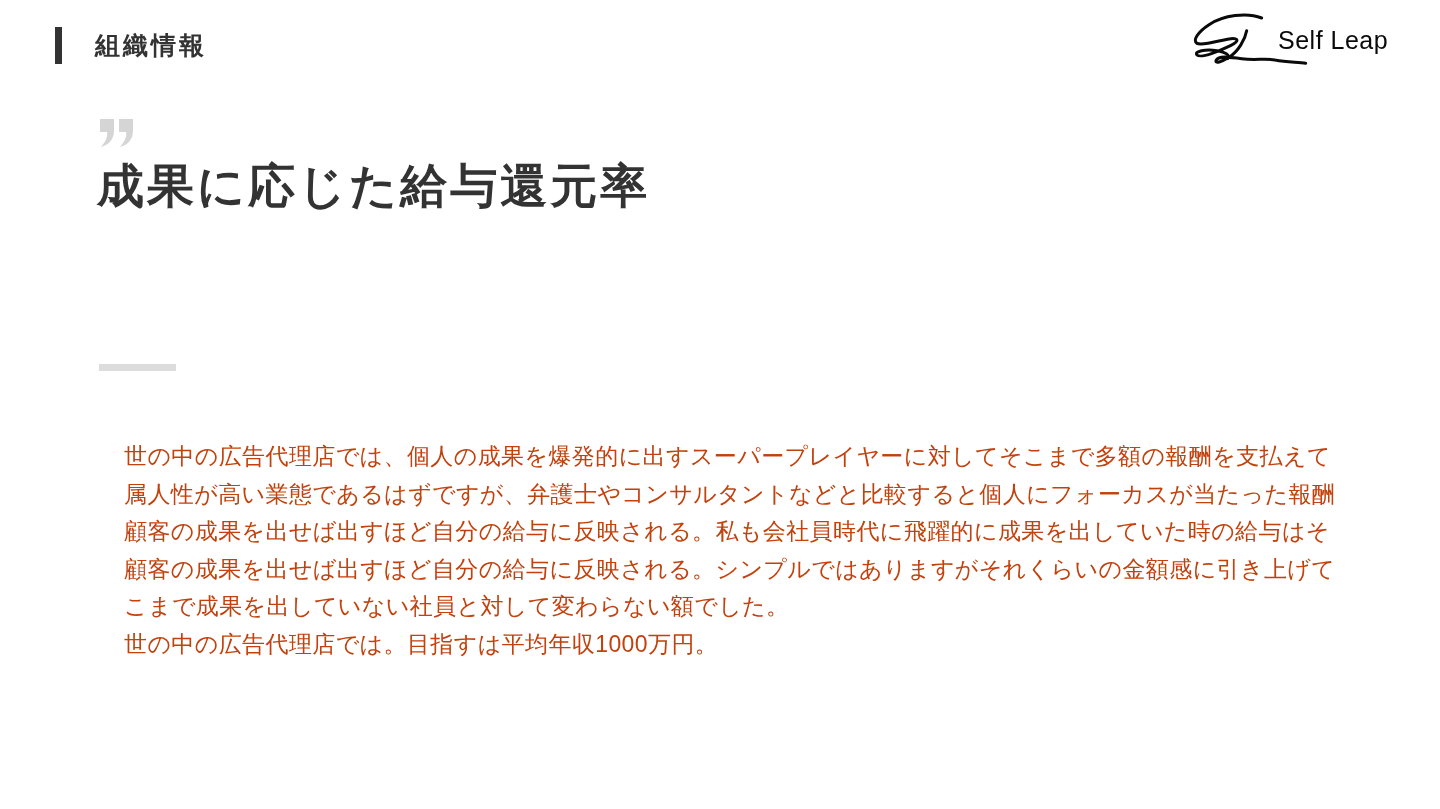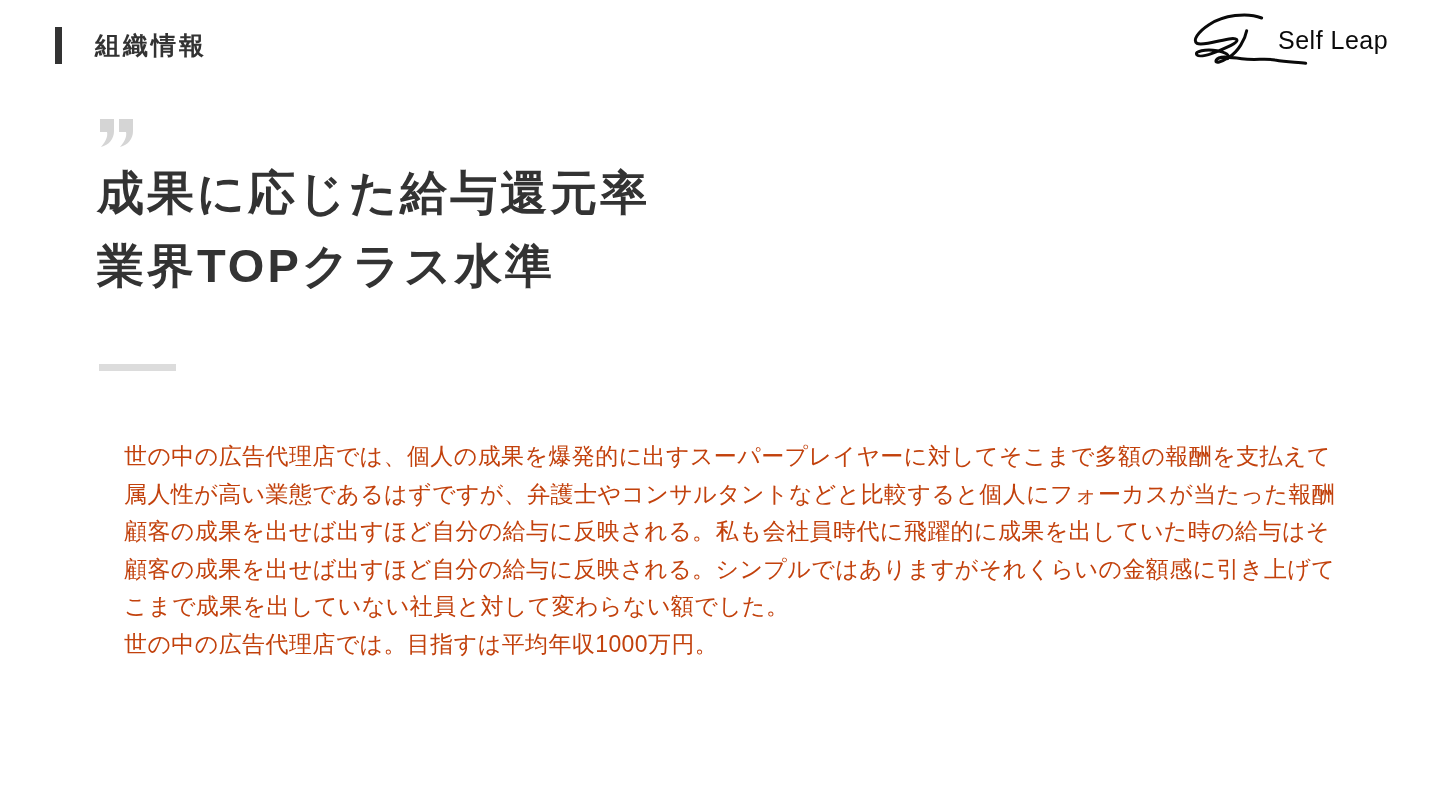--- a/index.html
+++ b/index.html
@@ -59,21 +59,21 @@
     left: 100px;
     top: 119px;
     width: 34px;
     height: 28px;
   }
 
   
   .heading {
     position: absolute;
     left: 97px;
-    top: 156px;
+    top: 149px;
     font-size: 47px;
     font-weight: bold;
     color: #333333;
     line-height: 73px;
     letter-spacing: 3px;
     white-space: nowrap;
   }
 
   
   .divider {
@@ -116,21 +116,20 @@
   </svg>
   <div class="brand-name">Self Leap</div>
 
   <svg class="quote-icon" viewBox="0 0 34 28">
     <path d="M0,0 H14 V12 C14,20 9,26 1,28 C6,22 8,17 7,13 H0 Z" fill="#d5d5d5"></path>
     <path d="M19,0 H33 V12 C33,20 28,26 20,28 C25,22 27,17 26,13 H19 Z" fill="#d5d5d5"></path>
   </svg>
 
   <div class="heading">
     <div>成果に応じた給与還元率</div>
-    <div>業界TOPクラス水準</div>
   </div>
 
   <div class="divider"></div>
 
   <div class="body-text">
     <div class="body-line">世の中の広告代理店では、個人の成果を爆発的に出すスーパープレイヤーに対してそこまで多額の報酬を支払えて</div>
     <div class="body-line">属人性が高い業態であるはずですが、弁護士やコンサルタントなどと比較すると個人にフォーカスが当たった報酬</div>
     <div class="body-line">顧客の成果を出せば出すほど自分の給与に反映される。私も会社員時代に飛躍的に成果を出していた時の給与はそ</div>
     <div class="body-line">顧客の成果を出せば出すほど自分の給与に反映される。シンプルではありますがそれくらいの金額感に引き上げて</div>
     <div class="body-line">こまで成果を出していない社員と対して変わらない額でした。</div>

